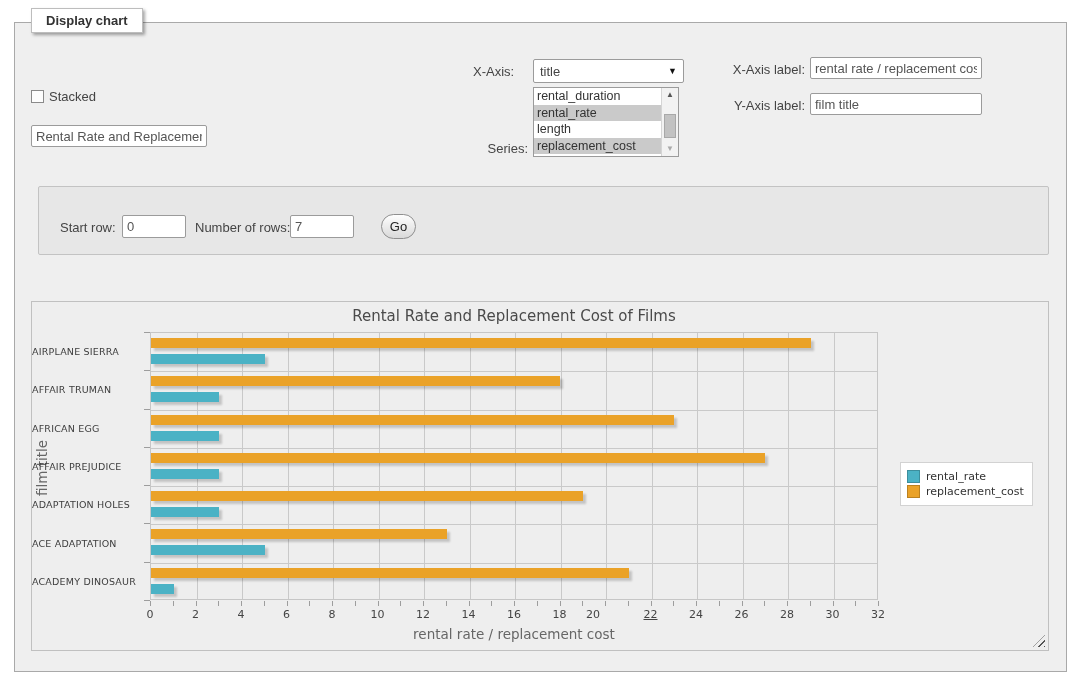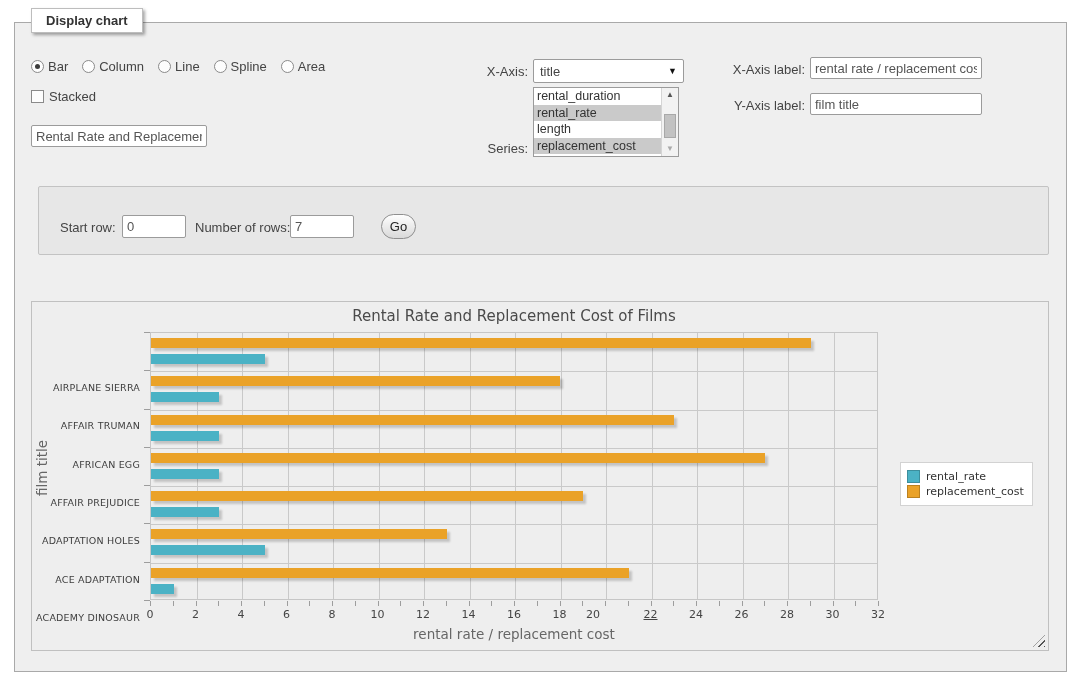--- a/index.html
+++ b/index.html
@@ -59,22 +59,22 @@
   
   .chart-panel { position:absolute; left:16px; top:278px; width:1018px; height:350px;
                  background:#eeeeee; border:1px solid #c0c0c0; }
   .chart-title { position:absolute; left:118px; top:5px; width:728px; text-align:center;
                  font-size:15px; color:#4a4a4a; font-family:"DejaVu Sans",sans-serif; }
   .plot { position:absolute; left:118px; top:30px; width:728px; height:268px;
           border:1px solid #c6c6c6; }
   .vgrid { position:absolute; top:0; width:1px; height:100%; background:#c9c9c9; }
   .hgrid { position:absolute; left:0; height:1px; width:100%; background:#c9c9c9; }
   .bar { position:absolute; height:10px; box-shadow:3px 3px 2px rgba(0,0,0,0.18); }
-  .cat-label { position:absolute; left:0; width:108px; text-align:right; font-size:9.5px;
-               color:#3d3d3d; letter-spacing:0.2px; font-family:"DejaVu Sans",sans-serif;margin-top:36px; }
+  .cat-label { position:absolute; left:0; width:108px; font-size:9.5px;
+               color:#3d3d3d; letter-spacing:0.2px; font-family:"DejaVu Sans",sans-serif; }
   .ytick { position:absolute; width:6px; height:1px; background:#9d9d9d; left:112px; }
   .xtick { position:absolute; width:1px; height:5px; background:#9d9d9d; top:299px; }
   .xtick-label { position:absolute; top:306px; width:30px; text-align:center; font-size:11px;
                  color:#444; font-family:"DejaVu Sans",sans-serif; }
   .xaxis-title { position:absolute; left:118px; top:324px; width:728px; text-align:center;
                  font-size:13.5px; color:#666; font-family:"DejaVu Sans",sans-serif; }
   .yaxis-title { position:absolute; left:-60px; top:158px; width:140px; text-align:center;
                  transform:rotate(-90deg); font-size:13.5px; color:#666;
                  font-family:"DejaVu Sans",sans-serif; }
   .legend { position:absolute; left:868px; top:160px; background:#fff; border:1px solid #d2d2d2;
@@ -86,51 +86,29 @@
           background:repeating-linear-gradient(135deg,#555 0 1px,transparent 1px 4px);
           clip-path:polygon(100% 0,100% 100%,0 100%); cursor:nwse-resize; }
 </style>
 </head>
 <body>
 
 <div id="stage">
   <div class="fieldset">
     <div class="legend-tab">Display chart</div>
 
-    <div class="radio-row" id="radioRow">
-        <span class="radio-opt">
-          <span class="radio-dot on"></span>
-          <span>Bar</span>
-        </span>
-        <span class="radio-opt">
-          <span class="radio-dot"></span>
-          <span>Column</span>
-        </span>
-        <span class="radio-opt">
-          <span class="radio-dot"></span>
-          <span>Line</span>
-        </span>
-        <span class="radio-opt">
-          <span class="radio-dot"></span>
-          <span>Spline</span>
-        </span>
-        <span class="radio-opt">
-          <span class="radio-dot"></span>
-          <span>Area</span>
-        </span>
-      </div>
 
     <div class="chk-row">
       <span class="chk-box"></span>
       <span>Stacked</span>
     </div>
 
     <input class="txt" style="left: 16px; top: 102px; width: 176px; height: 22px;" value="Rental Rate and Replacement Cost of Films">
 
-    <span class="ctl-label" style="left:458px; top:41px; width:55px; text-align:right;">X-Axis:</span>
+    <span class="ctl-label" style="left:458px; top:41px; width:55px; text-align:left;">X-Axis:</span>
     <div class="select">
       <span>title</span>
       <span class="caret">▼</span>
     </div>
 
     <span class="ctl-label" style="left:458px; top:118px; width:55px; text-align:right;">Series:</span>
     <div class="mlist">
       <div class="mlist-items" id="seriesList">
           <div class="mlist-item">rental_duration</div>
           <div class="mlist-item sel">rental_rate</div>

